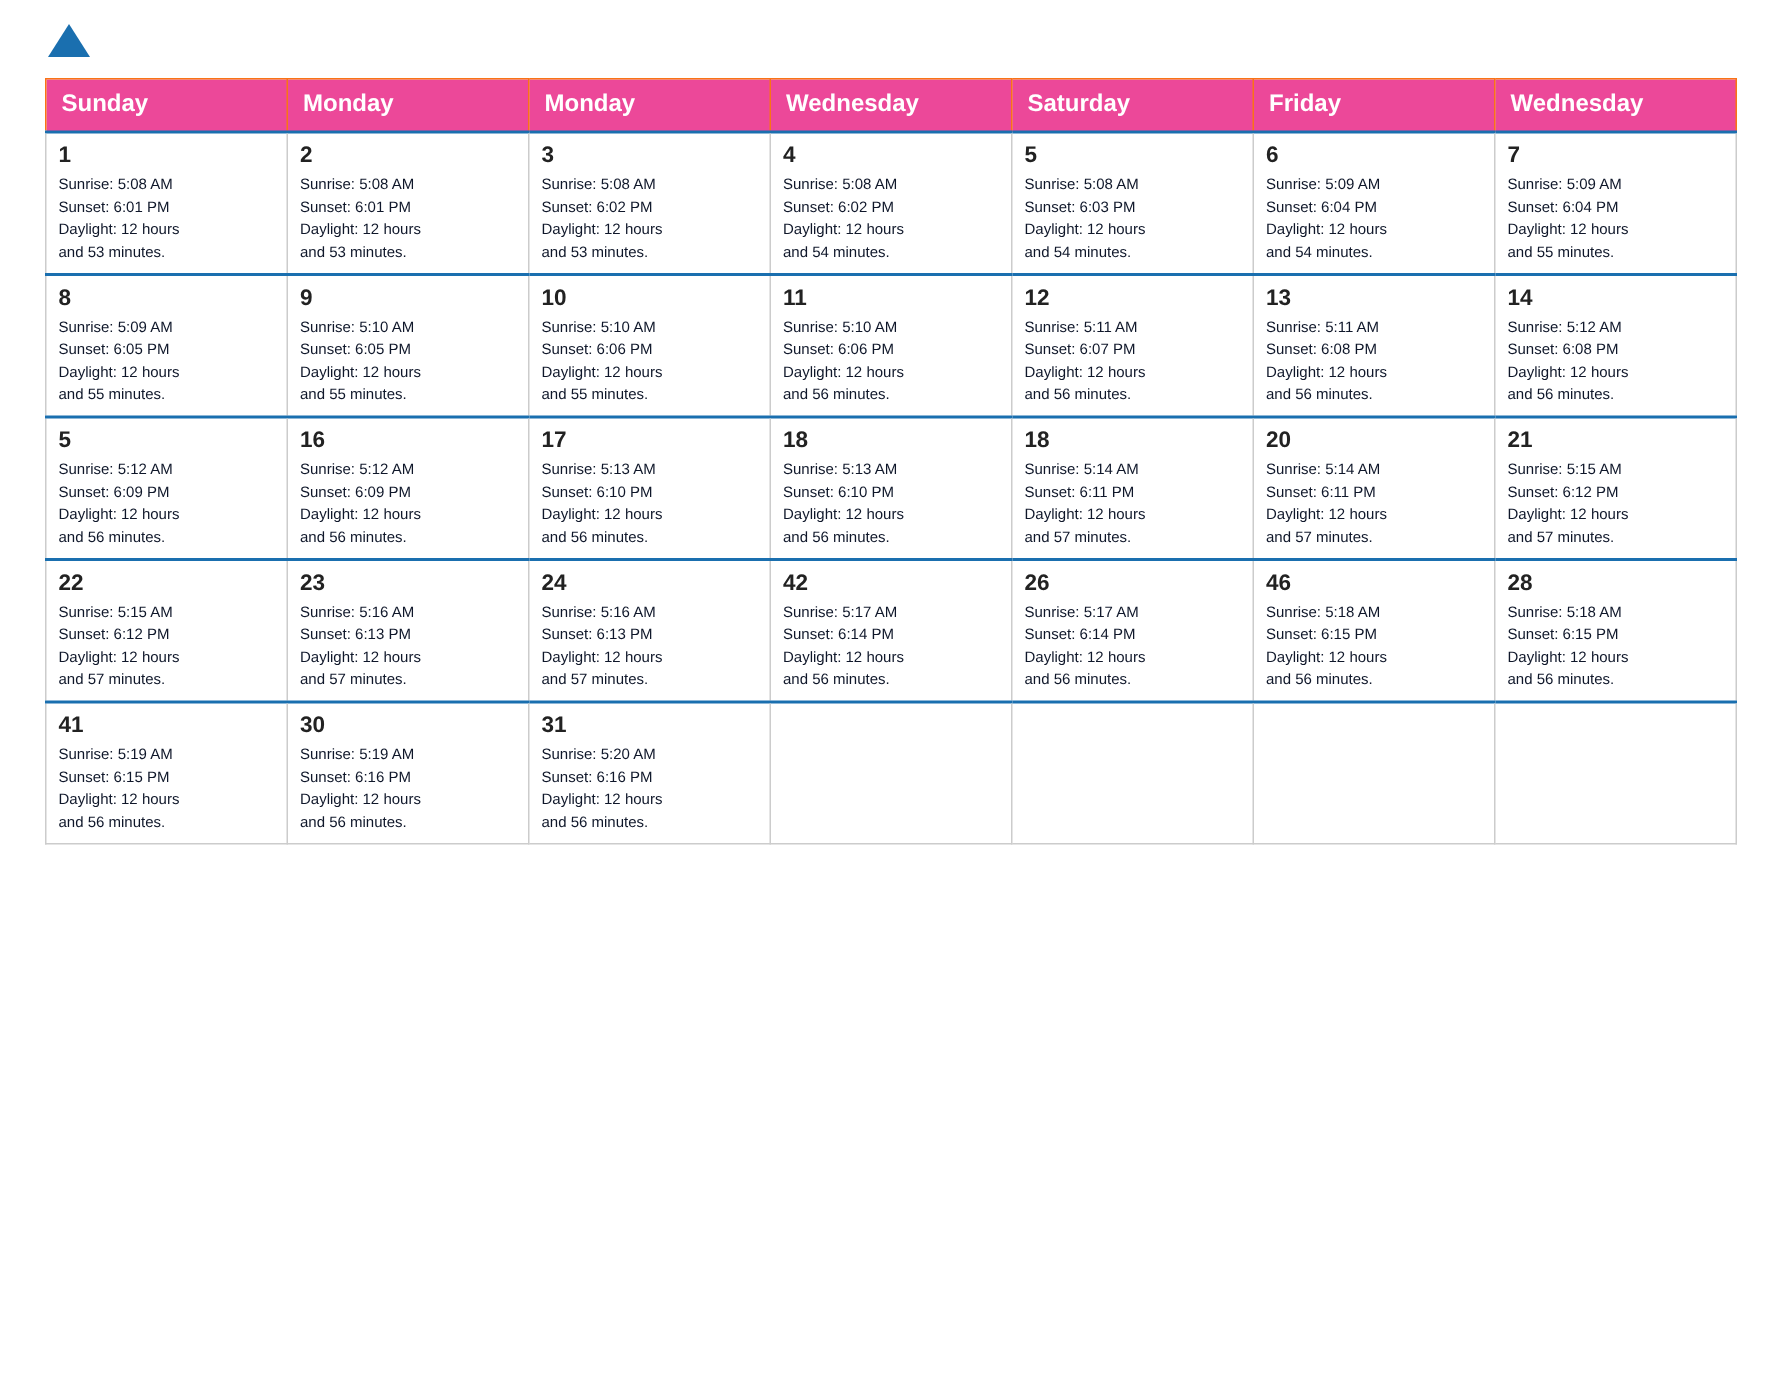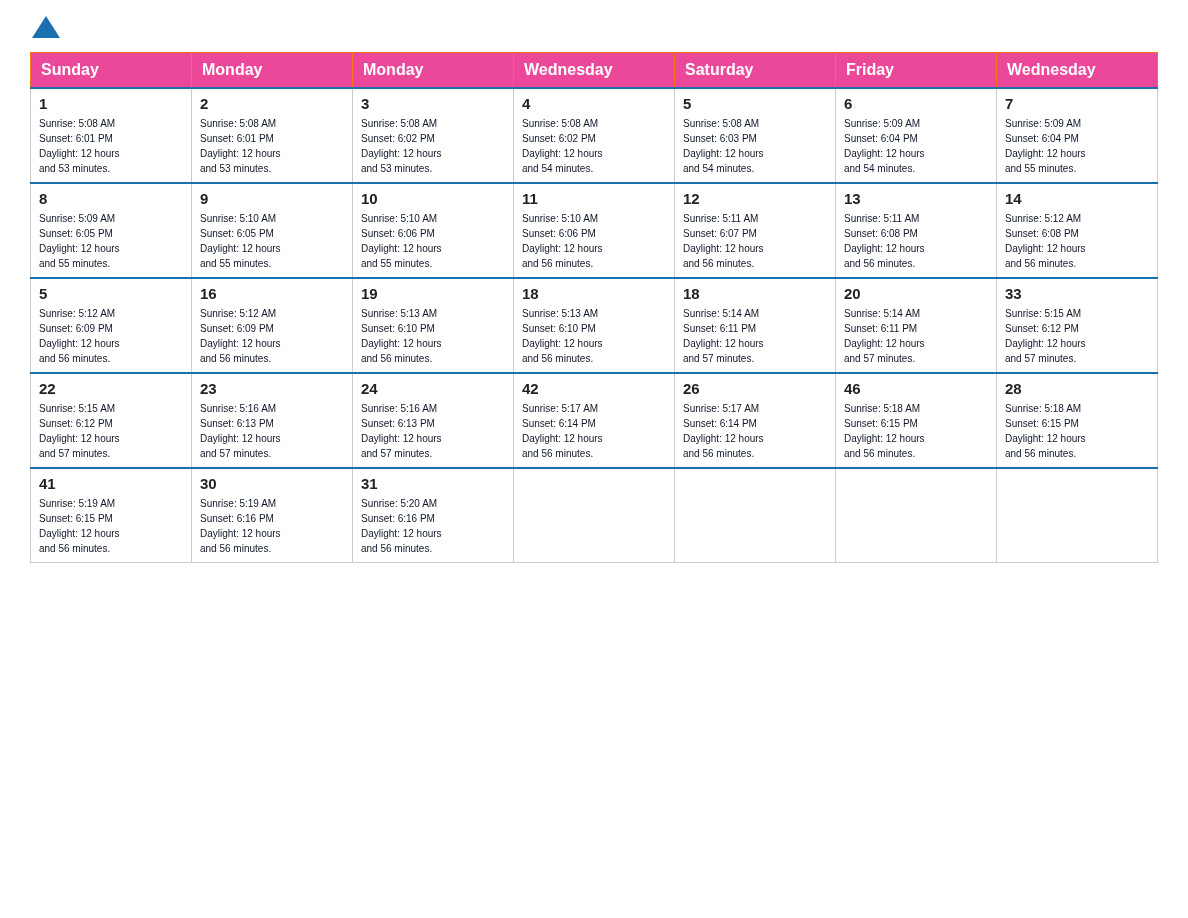--- a/index.html
+++ b/index.html
@@ -197,37 +197,37 @@
       <tr>
         <td>
           <span class="day-num">5</span>
           <div class="day-info">Sunrise: 5:12 AM<br>Sunset: 6:09 PM<br>Daylight: 12 hours<br>and 56 minutes.</div>
         </td>
         <td>
           <span class="day-num">16</span>
           <div class="day-info">Sunrise: 5:12 AM<br>Sunset: 6:09 PM<br>Daylight: 12 hours<br>and 56 minutes.</div>
         </td>
         <td>
-          <span class="day-num">19</span>
+          <span class="day-num">17</span>
           <div class="day-info">Sunrise: 5:13 AM<br>Sunset: 6:10 PM<br>Daylight: 12 hours<br>and 56 minutes.</div>
         </td>
         <td>
           <span class="day-num">18</span>
           <div class="day-info">Sunrise: 5:13 AM<br>Sunset: 6:10 PM<br>Daylight: 12 hours<br>and 56 minutes.</div>
         </td>
         <td>
           <span class="day-num">18</span>
           <div class="day-info">Sunrise: 5:14 AM<br>Sunset: 6:11 PM<br>Daylight: 12 hours<br>and 57 minutes.</div>
         </td>
         <td>
           <span class="day-num">20</span>
           <div class="day-info">Sunrise: 5:14 AM<br>Sunset: 6:11 PM<br>Daylight: 12 hours<br>and 57 minutes.</div>
         </td>
         <td>
-          <span class="day-num">33</span>
+          <span class="day-num">21</span>
           <div class="day-info">Sunrise: 5:15 AM<br>Sunset: 6:12 PM<br>Daylight: 12 hours<br>and 57 minutes.</div>
         </td>
       </tr>
       <tr>
         <td>
           <span class="day-num">22</span>
           <div class="day-info">Sunrise: 5:15 AM<br>Sunset: 6:12 PM<br>Daylight: 12 hours<br>and 57 minutes.</div>
         </td>
         <td>
           <span class="day-num">23</span>

